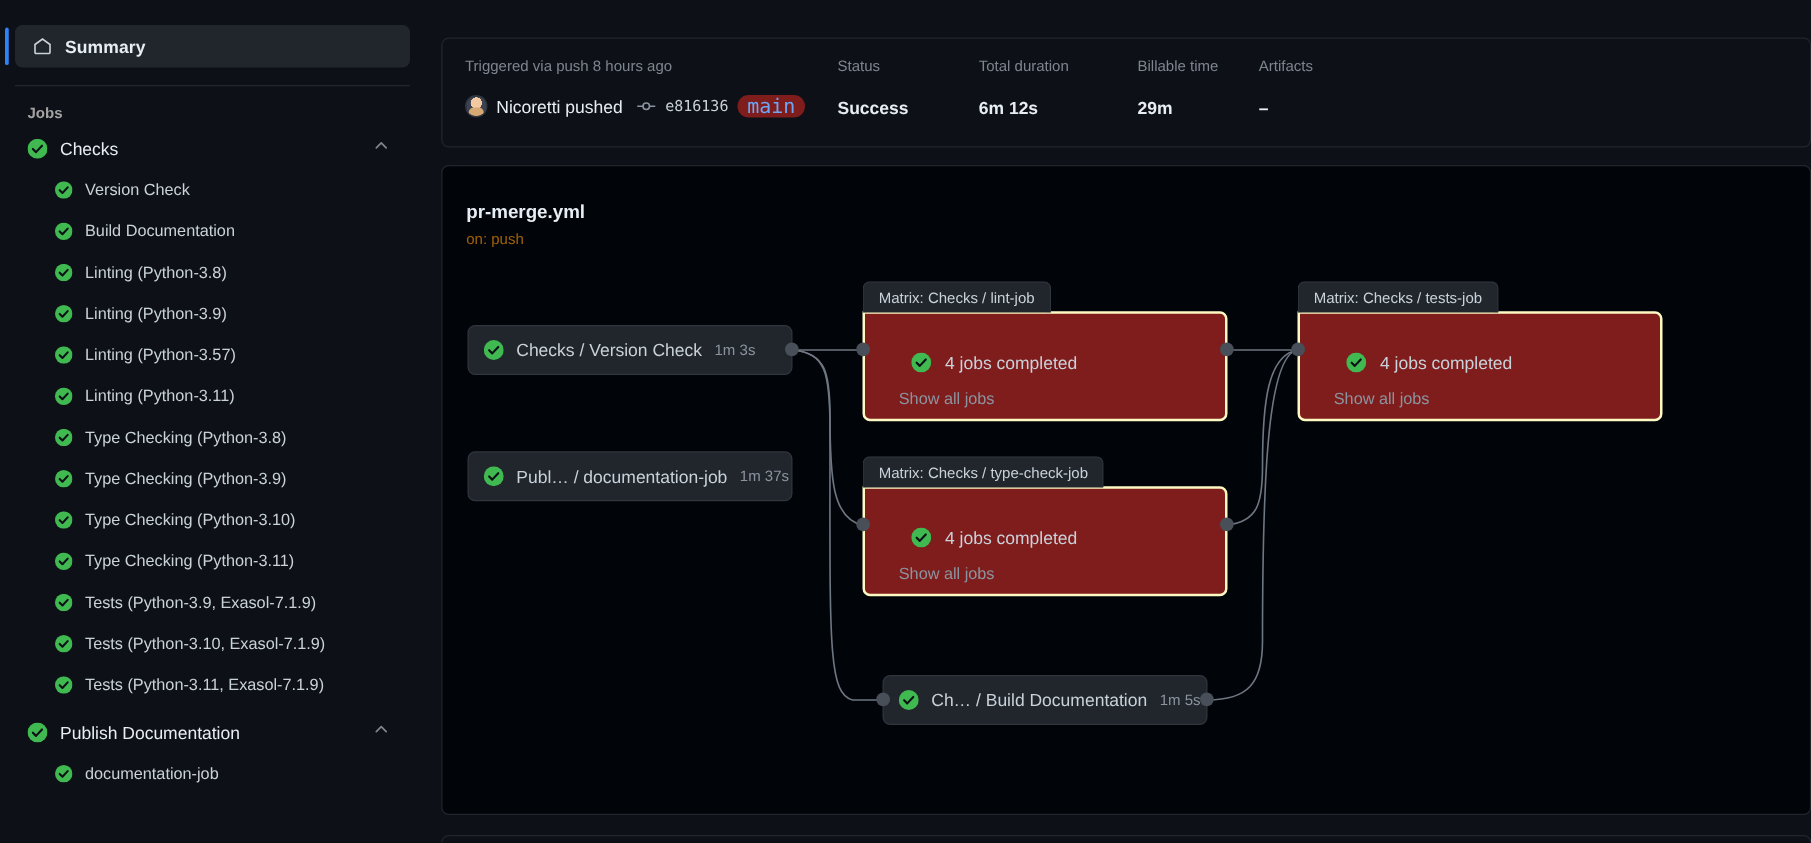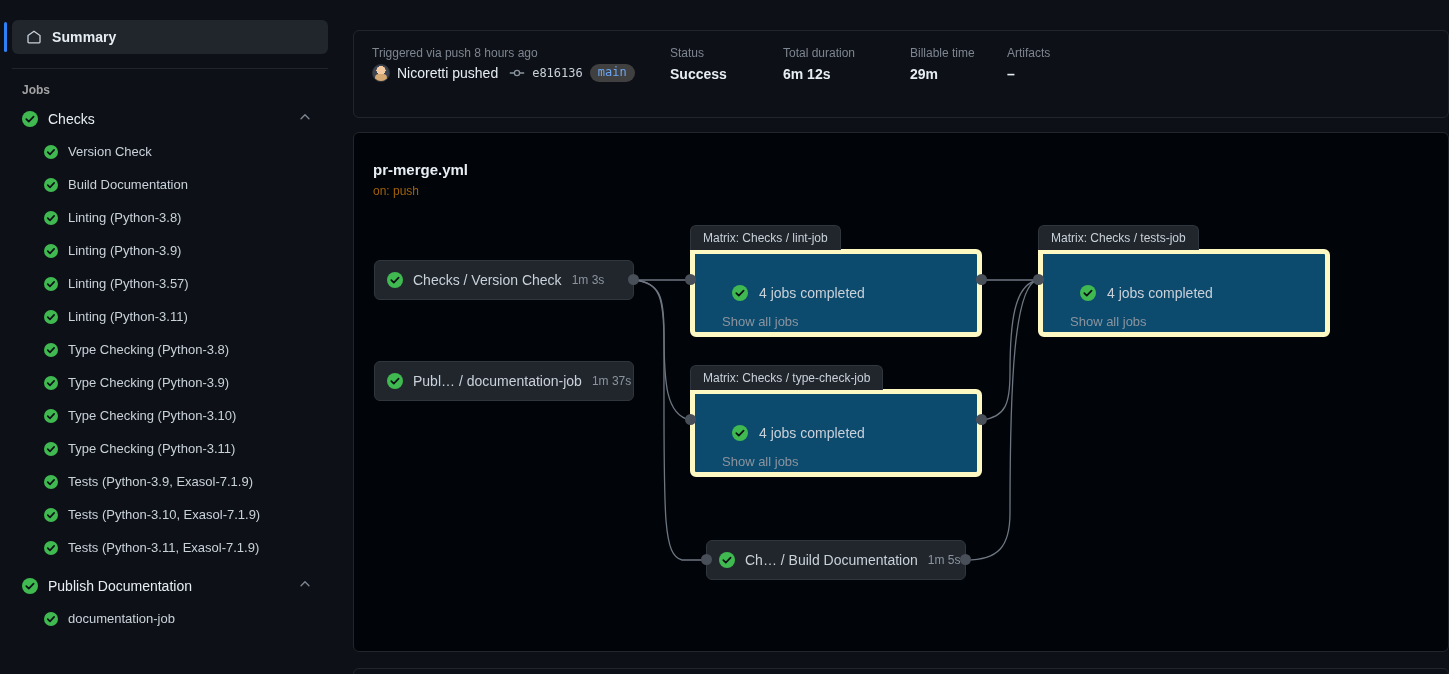--- a/index.html
+++ b/index.html
@@ -52,39 +52,39 @@
   .panel {
     background: #0d1117; border: 1px solid #21262d; border-radius: 6px;
   }
 
   .header-card {
     position: absolute; left: 0; top: 30px; width: 1096px; height: 88px;
     padding: 14px 0 0 18px;
     display: flex; align-items: flex-start;
   }
   .meta-col { display: flex; flex-direction: column; }
-  .meta-label { font-size: 12px; color: #7d8590; line-height: 16px; margin-bottom: 3px; }
+  .meta-label { font-size: 12px; color: #7d8590; line-height: 16px; margin-bottom: 15px; }
   .meta-value { font-size: 14px; font-weight: 700; color: #e6edf3; line-height: 20px; }
   .meta-value.mono-dash { font-weight: 700; }
 
   .pusher-row { display: flex; align-items: center; gap: 7px; }
   .avatar {
     width: 18px; height: 18px; border-radius: 50%;
     background: radial-gradient(circle at 50% 34%, #f2c9a0 0 34%, #3b4252 35% 100%);
     border: 1px solid #30363d; flex: none; overflow: hidden; position: relative;
   }
   .avatar::after {
     content: ""; position: absolute; left: 2px; right: 2px; bottom: 0; height: 7px;
     background: #d6a873; border-radius: 4px 4px 0 0;
   }
   .pusher-name { font-size: 14px; color: #e6edf3; font-weight: 400; }
   .commit-sha { font-size: 12px; color: #c9d1d9; font-family: "DejaVu Sans Mono", monospace; }
   .branch-badge {
-    font-size: 12px; font-family: "DejaVu Sans Mono", monospace;
-    color: #6ca6f5; background: #404040; border-radius: 10px;
+    font-size: 16px; font-family: "DejaVu Sans Mono", monospace;
+    color: #6ca6f5; background: #7f1d1d; border-radius: 10px;
     padding: 2px 8px 3px 8px; line-height: 13px;
   }
 
   
   .graph-card {
     position: absolute; left: 0; top: 132px; width: 1096px; height: 520px;
     background: #010409; overflow: hidden;
   }
   .wf-name { position: absolute; left: 19px; top: 28px; font-size: 15px; font-weight: 700; color: #e6edf3; }
   .wf-on { position: absolute; left: 19px; top: 51px; font-size: 12px; color: #a16207; }
@@ -104,21 +104,21 @@
   .mgroup { position: absolute; cursor: default; }
   .mgroup .m-tab {
     position: absolute; left: 0; top: 0; height: 25px;
     background: #21262d; border: 1px solid #30363d; border-bottom: none;
     border-radius: 6px 6px 0 0; padding: 0 12px 0 12px;
     display: flex; align-items: center; z-index: 2;
   }
   .mgroup .m-tab span { font-size: 12px; color: #c9d1d9; white-space: nowrap; }
   .mgroup .m-body {
     position: absolute; left: 0; top: 24px; right: 0; bottom: 0;
-    background: #0c4a6e; border: 5px solid #fef9c3; border-radius: 0 6px 6px 6px;
+    background: #7f1d1d; border: 2px solid #fef9c3; border-radius: 0 6px 6px 6px;
   }
   .m-status { position: absolute; left: 37px; top: 31px; display: flex; align-items: center; }
   .m-status .ms-label { font-size: 14px; color: #c9d1d9; margin-left: 11px; }
   .m-showall {
     position: absolute; left: 27px; top: 60px; font-size: 13px; color: #8b949e;
     cursor: pointer;
   }
 
   .port {
     position: absolute; width: 11px; height: 11px; border-radius: 50%;

